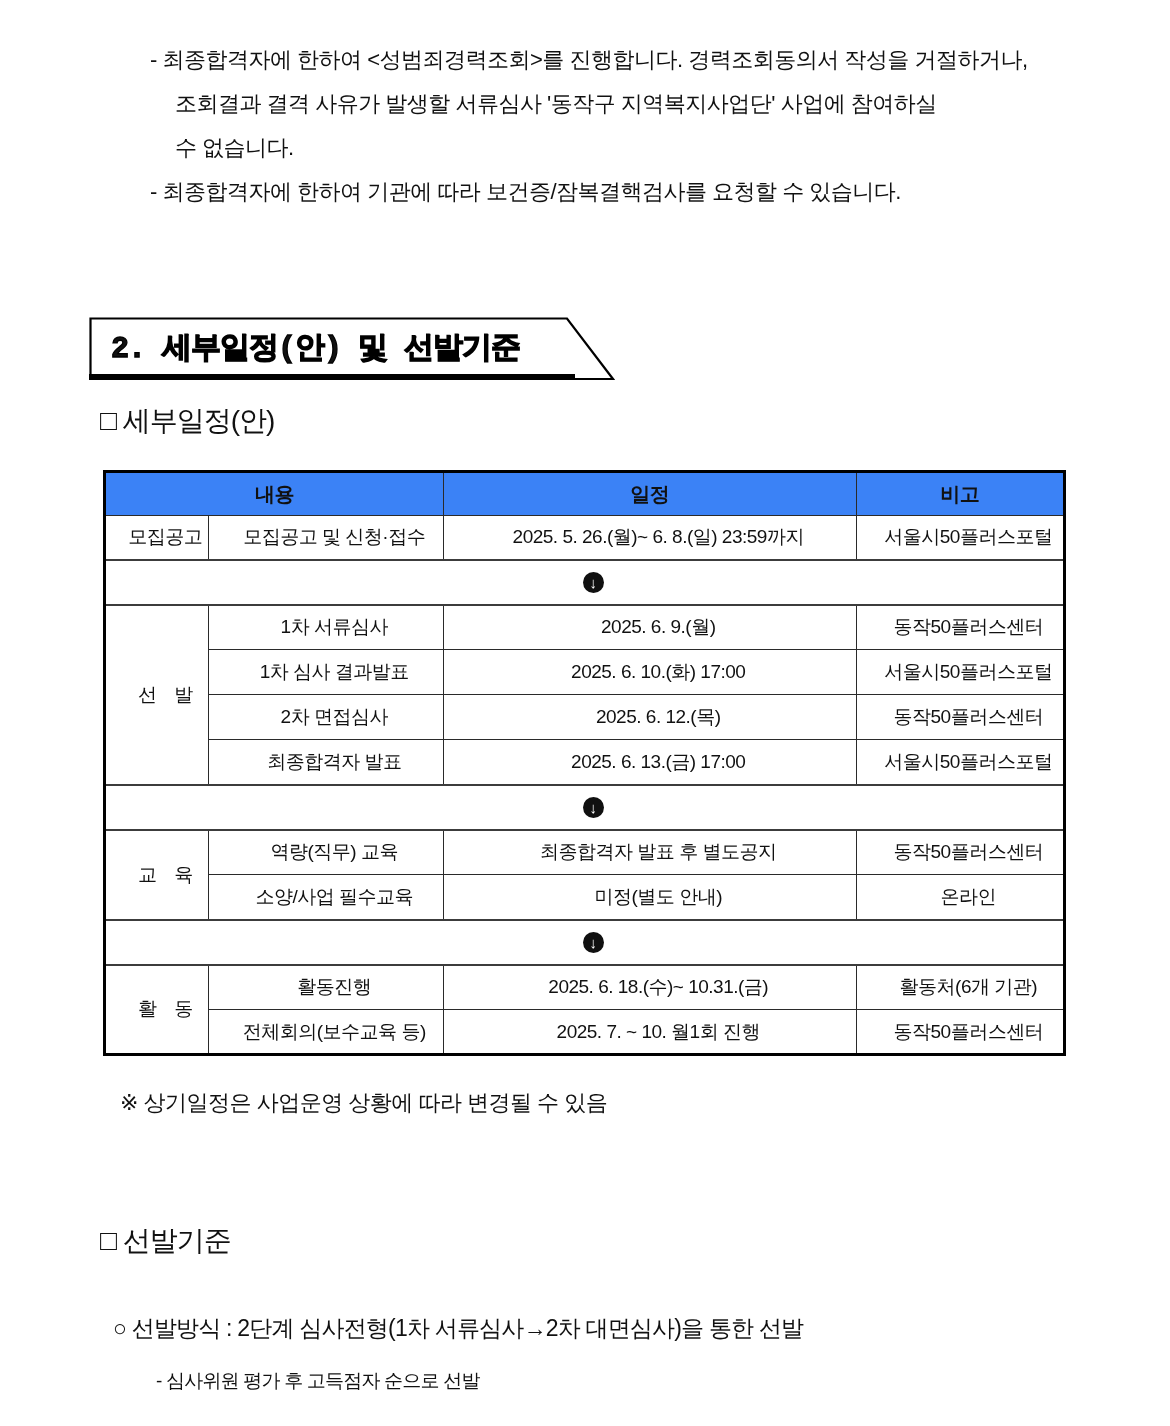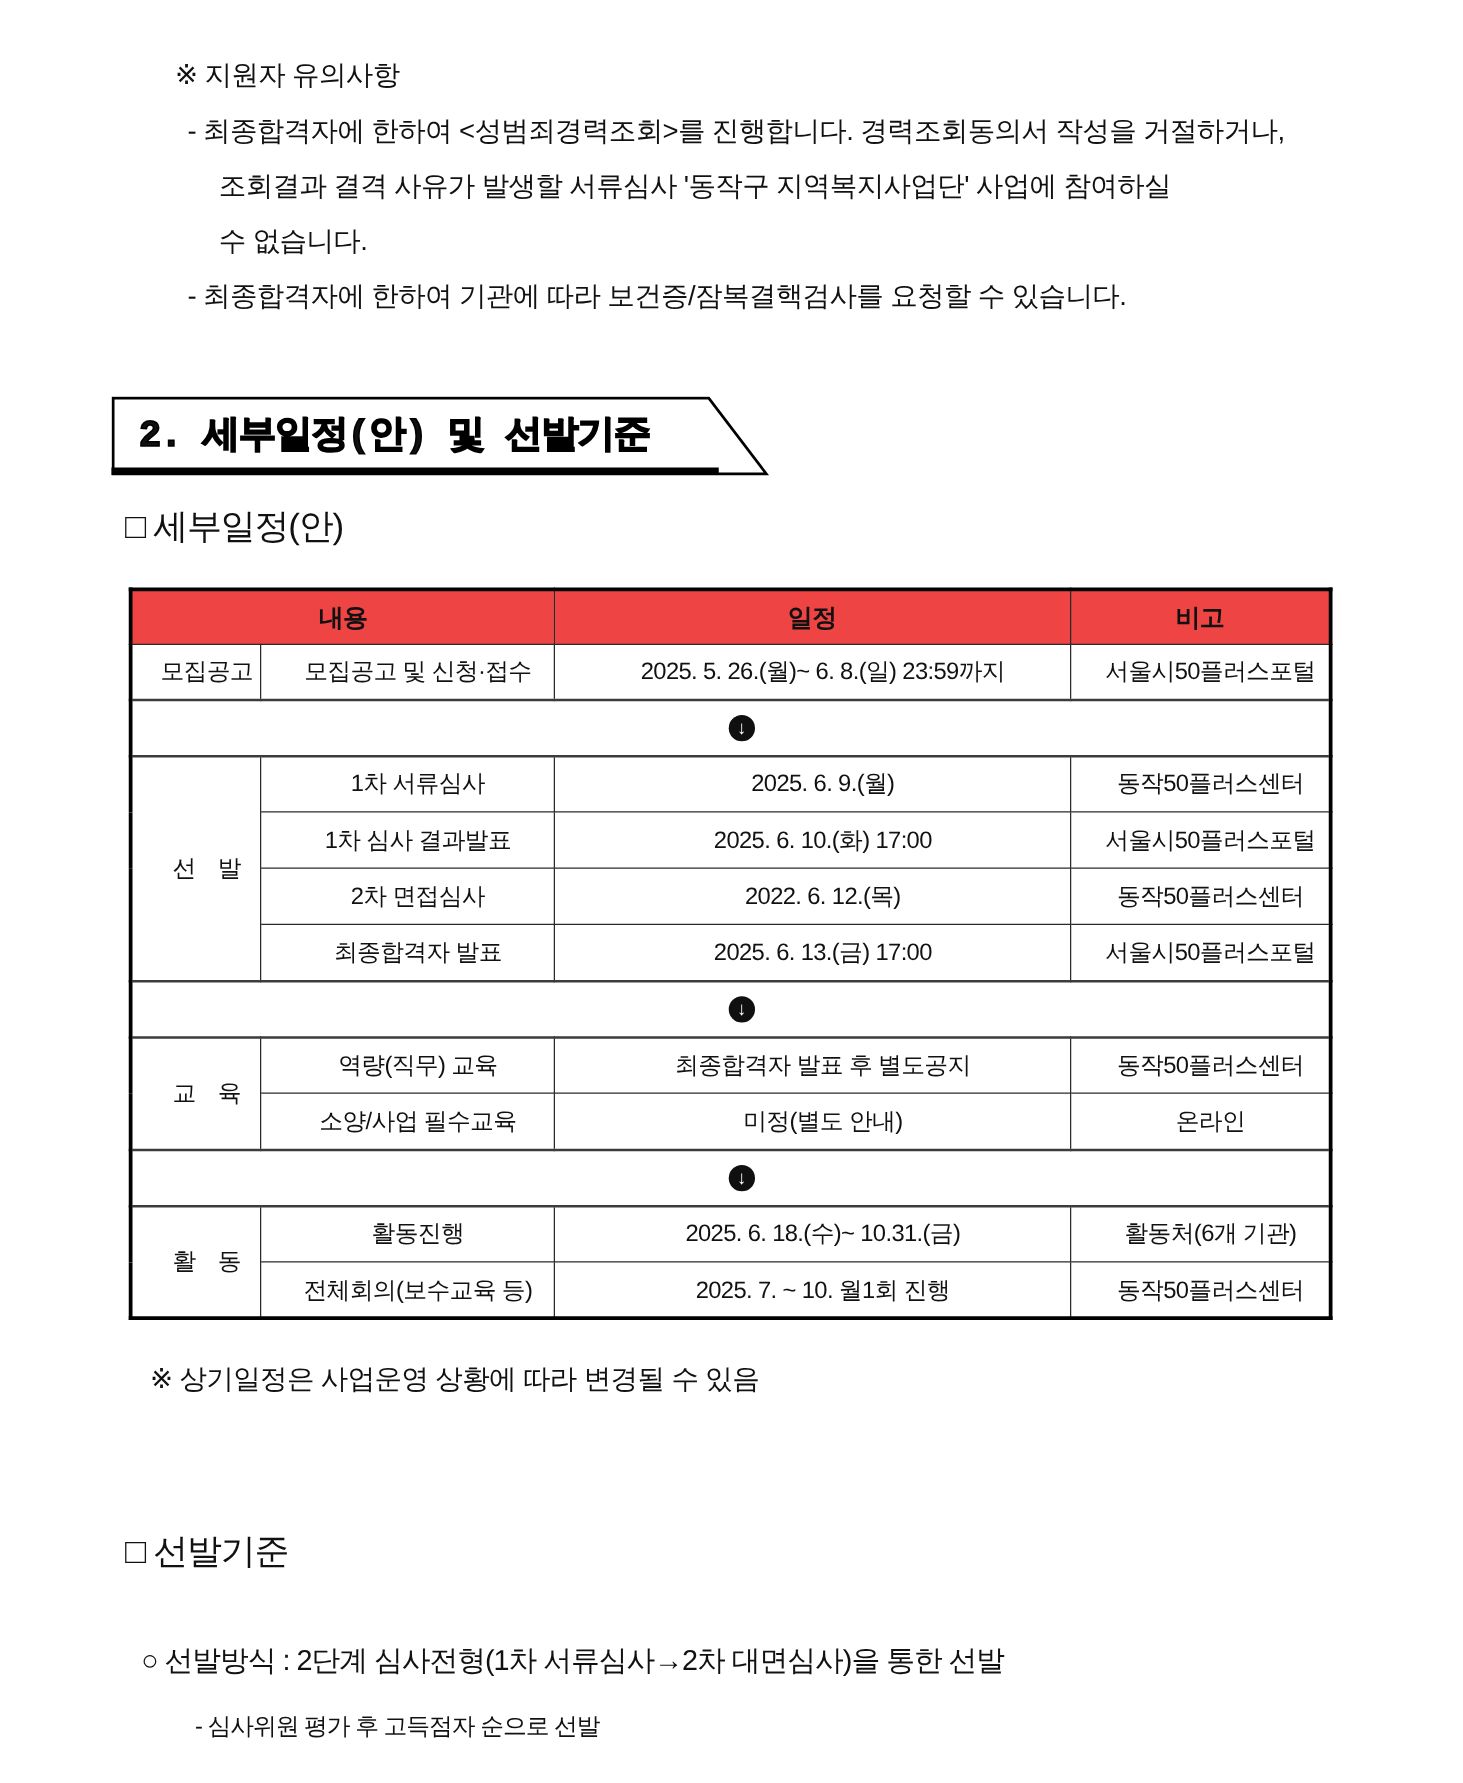--- a/index.html
+++ b/index.html
@@ -28,21 +28,21 @@
   .sub-criteria { top:1222px; }
   
   table.sched {
     position:absolute; left:103px; top:470px; width:963px;
     border-collapse:collapse; table-layout:fixed;
     font-size:19px; text-align:center;
   }
   table.sched td, table.sched th { border:1.6px solid #2a2a2a; }
   table.sched { border:3px solid #000; }
   table.sched th {
-    background:#ef4444; font-weight:700; font-size:20px; height:44px;
+    background:#3b82f6; font-weight:700; font-size:20px; height:44px;
   }
   table.sched td { height:45px;padding-left:17px; }
   tr.first-row td { height:44px; }
   td.arrow-row {
     height:42px; border-left:none !important; border-right:none !important;
     border-top:2.6px solid #3c3c3c !important; border-bottom:2.6px solid #3c3c3c !important;
   }
   .arrow-badge {
     display:inline-flex; align-items:center; justify-content:center;
     width:21px; height:21px; border-radius:50%;
@@ -53,21 +53,20 @@
   }
   
   .footnote { position:absolute; left:120px; top:1088px; font-size:22px; }
   .crit-method { position:absolute; left:113px; top:1313px; font-size:23px; letter-spacing:-0.8px; }
   .crit-detail { position:absolute; left:156px; top:1368px; font-size:19px; letter-spacing:-0.8px; }
 </style>
 </head>
 <body>
 
 <div class="notice">
-  <div class="b-title">※ 지원자 유의사항</div>
   <div class="b-line1">- 최종합격자에 한하여 &lt;성범죄경력조회&gt;를 진행합니다. 경력조회동의서 작성을 거절하거나,</div>
   <div class="b-line-cont">조회결과 결격 사유가 발생할 서류심사 '동작구 지역복지사업단' 사업에 참여하실</div>
   <div class="b-line-cont">수 없습니다.</div>
   <div class="b-line1">- 최종합격자에 한하여 기관에 따라 보건증/잠복결핵검사를 요청할 수 있습니다.</div>
 </div>
 
 <div class="banner">
   <svg width="530" height="66" viewBox="0 0 530 66">
     <polygon points="1.5,1.5 478,1.5 524,62 1.5,62" fill="#ffffff" stroke="#000000" stroke-width="2.2"></polygon>
     <line x1="0" y1="60" x2="486" y2="60" stroke="#000000" stroke-width="6"></line>
@@ -115,21 +114,21 @@
       <td>2025. 6. 9.(월)</td>
       <td>동작50플러스센터</td>
     </tr>
     <tr>
       <td>1차 심사 결과발표</td>
       <td>2025. 6. 10.(화) 17:00</td>
       <td>서울시50플러스포털</td>
     </tr>
     <tr>
       <td>2차 면접심사</td>
-      <td>2022. 6. 12.(목)</td>
+      <td>2025. 6. 12.(목)</td>
       <td>동작50플러스센터</td>
     </tr>
     <tr>
       <td>최종합격자 발표</td>
       <td>2025. 6. 13.(금) 17:00</td>
       <td>서울시50플러스포털</td>
     </tr>
 
     <tr>
       <td class="arrow-row" colspan="4">

